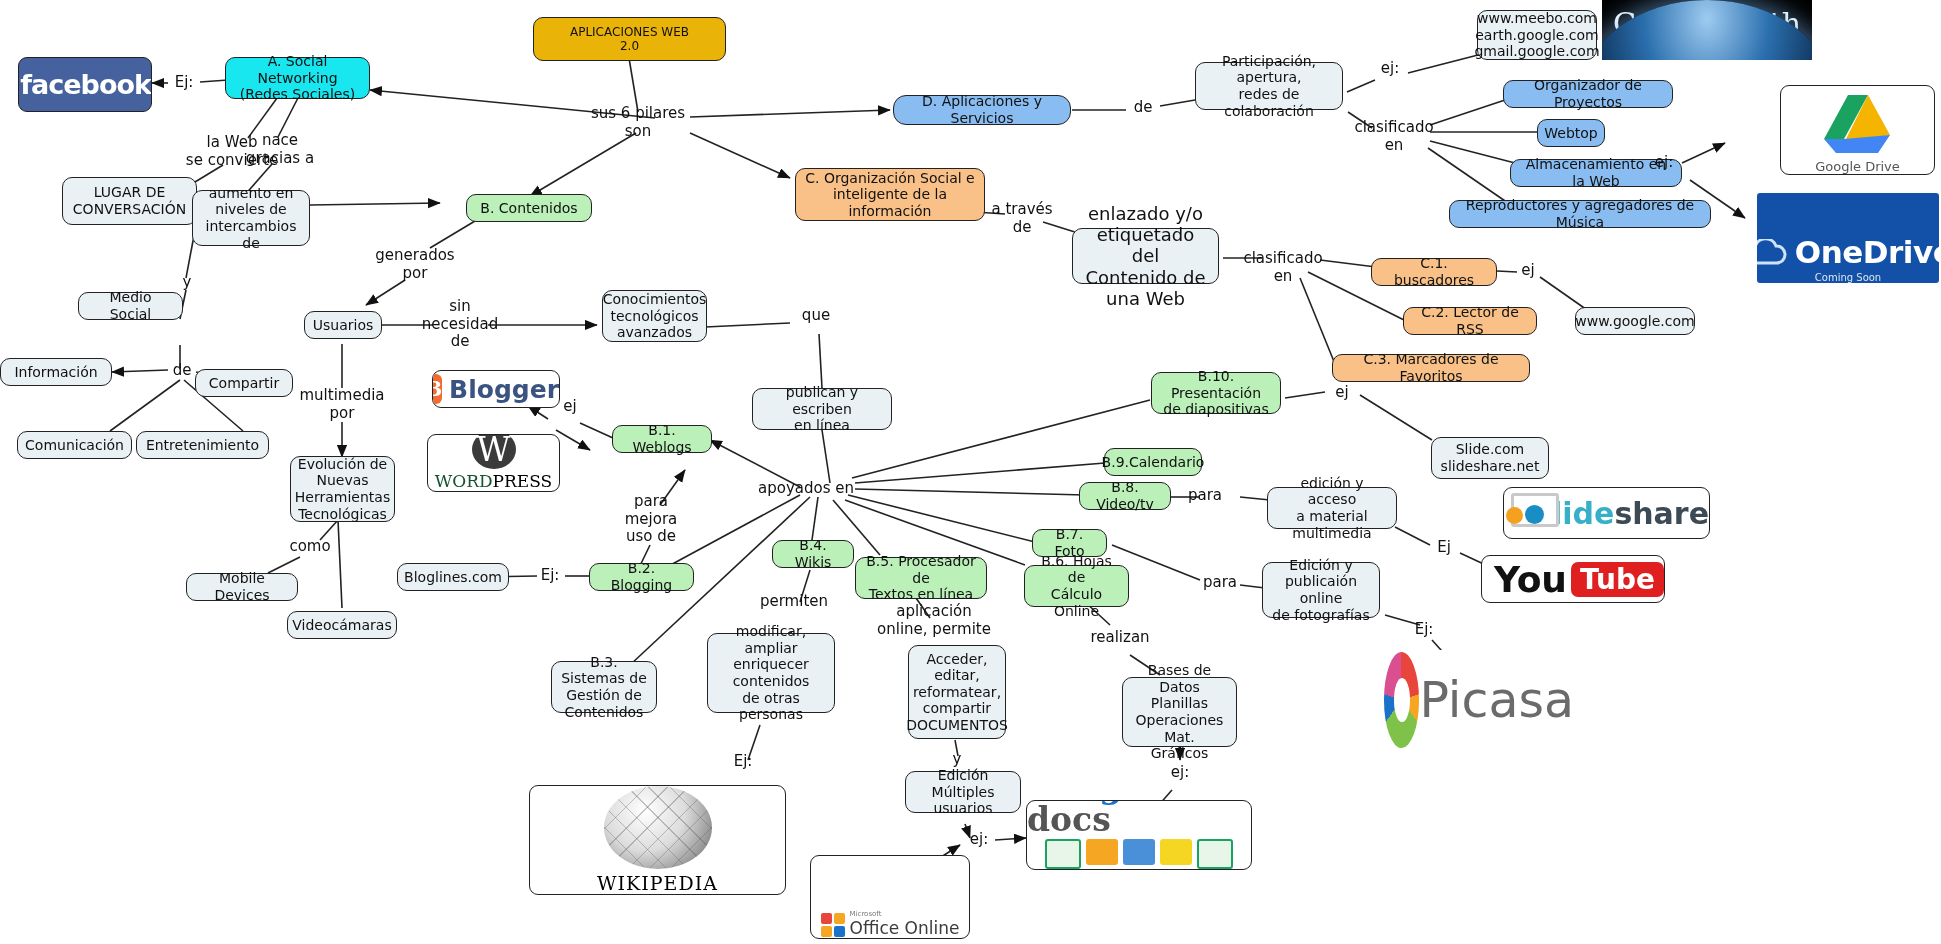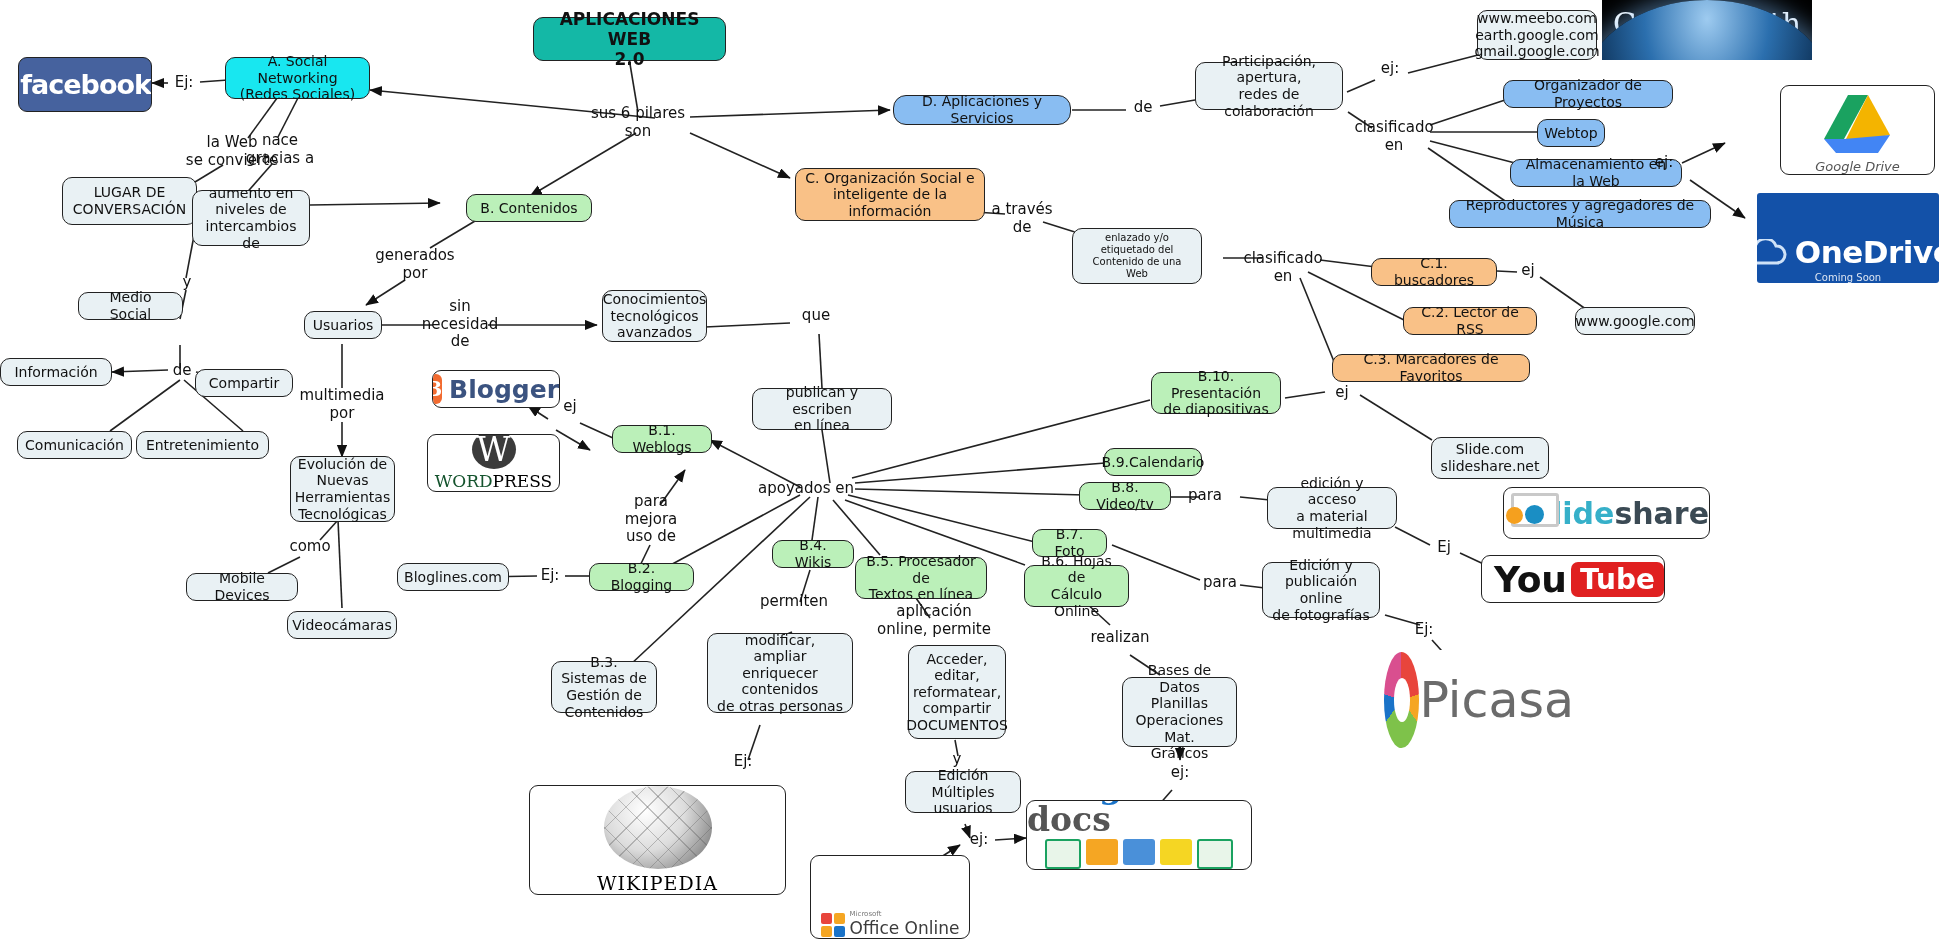--- a/index.html
+++ b/index.html
@@ -7,35 +7,35 @@
   #canvas{position:relative;width:1941px;height:944px;overflow:hidden;background:#fff;}
   svg#edges{position:absolute;left:0;top:0;width:1941px;height:944px;pointer-events:none;}
   .node{position:absolute;box-sizing:border-box;border:1.4px solid #222;border-radius:10px;
         display:flex;align-items:center;justify-content:center;text-align:center;
         font-size:15px;line-height:1.18;color:#111;padding:4px 8px;white-space:pre-line;}
   .n-plain{background:#e9f1f4;}
   .n-green{background:#bbf0b9;}
   .n-blue{background:#89bdf2;}
   .n-cyan{background:#18e7f0;}
   .n-orange{background:#f9c187;}
-  .n-title{background:#14b8a6;font-weight:bold;font-size:17px;}
+  .n-title{background:#eab308;font-weight:normal;font-size:12px;}
   .lbl{position:absolute;font-size:15px;color:#111;line-height:1.18;text-align:center;
        white-space:pre-line;background:transparent;transform:translate(-50%,-50%);}
   
   .logo{position:absolute;box-sizing:border-box;border:1.4px solid #222;border-radius:9px;
         overflow:hidden;display:flex;align-items:center;justify-content:flex-end;background:#fff;}
   .fb{background:#46629e;border-radius:9px;}
   .fb span{color:#fff;font-weight:bold;font-size:27px;letter-spacing:-1px;font-family:"DejaVu Sans",sans-serif;}
   .gearth{background:#000;flex-direction:column;justify-content:flex-start;border-radius:0;border:none;}
   .gearth .gt{margin-top:6px;font-size:30px;color:#fff;font-family:"DejaVu Serif",serif;}
   .gearth .gt b{font-weight:normal;}
   .gearth .globe{position:absolute;left:-10%;bottom:-130px;width:120%;height:190px;border-radius:50%;
         background:radial-gradient(ellipse at 50% 10%, #9ecbf0 0%, #2b6fae 35%, #0a2a4d 70%, #000 100%);
         box-shadow:0 0 22px 6px rgba(120,180,240,.5);}
-  .gdrive{flex-direction:column;gap:4px;font-style:italic;}
+  .gdrive{flex-direction:column;gap:4px;}
   .gdrive .cap{font-size:13px;color:#555;}
   .onedrive{background:#1351a8;border:none;border-radius:3px;flex-direction:column;color:#fff;}
   .onedrive .od{font-size:31px;font-weight:bold;letter-spacing:-.5px;}
   .onedrive .soon{font-size:10px;opacity:.85;margin-top:2px;}
   .blogger{background:#fff;}
   .blogger .bsq{width:30px;height:30px;background:#f26b30;border-radius:6px;display:flex;
         align-items:center;justify-content:center;color:#fff;font-weight:bold;font-size:20px;
         font-family:"DejaVu Serif",serif;}
   .blogger .btx{color:#3b5380;font-weight:bold;font-size:25px;margin-left:7px;}
   .wp{flex-direction:column;}
@@ -313,21 +313,21 @@
   <div class="node n-green" style="left:1024px;top:565px;width:105px;height:42px;font-size:14px;">B.6. Hojas de
 Cálculo Online</div>
   <div class="node n-green" style="left:1032px;top:529px;width:75px;height:28px;font-size:14px;">B.7. Foto</div>
   <div class="node n-green" style="left:1079px;top:482px;width:92px;height:28px;font-size:14px;">B.8. Video/tv</div>
   <div class="node n-green" style="left:1104px;top:448px;width:98px;height:28px;font-size:14px;">B.9.Calendario</div>
   <div class="node n-green" style="left:1151px;top:372px;width:130px;height:42px;font-size:14px;">B.10. Presentación
 de diapositivas</div>
 
   <div class="node n-plain" style="left:397px;top:563px;width:112px;height:28px;font-size:14px;">Bloglines.com</div>
 
-  <div class="node n-plain" style="left:707px;top:633px;width:146px;height:80px;font-size:14px;">modificar,
+  <div class="node n-plain" style="left:707px;top:633px;width:128px;height:80px;font-size:14px;">modificar,
 ampliar
 enriquecer
 contenidos
 de otras personas</div>
   <div class="node n-plain" style="left:908px;top:645px;width:98px;height:94px;font-size:14px;">Acceder,
 editar,
 reformatear,
 compartir
 DOCUMENTOS</div>
   <div class="node n-plain" style="left:905px;top:771px;width:116px;height:42px;font-size:14px;">Edición Múltiples
@@ -340,21 +340,21 @@
 a material multimedia</div>
   <div class="node n-plain" style="left:1262px;top:562px;width:118px;height:56px;font-size:14px;">Edición y
 publicaión online
 de fotografías</div>
   <div class="node n-plain" style="left:1431px;top:437px;width:118px;height:42px;font-size:14px;">Slide.com
 slideshare.net</div>
 
   <div class="node n-plain" style="left:1195px;top:62px;width:148px;height:48px;font-size:14px;">Participación,
 apertura,
 redes de colaboración</div>
-  <div class="node n-plain" style="left:1072px;top:228px;width:130px;height:56px;font-size:10px;">enlazado y/o
+  <div class="node n-plain" style="left:1072px;top:228px;width:147px;height:56px;font-size:18px;">enlazado y/o
 etiquetado del
 Contenido de una Web</div>
   <div class="node n-plain" style="left:1477px;top:10px;width:120px;height:50px;font-size:14px;">www.meebo.com
 earth.google.com
 gmail.google.com</div>
   <div class="node n-blue" style="left:1503px;top:80px;width:170px;height:28px;font-size:14px;">Organizador de Proyectos</div>
   <div class="node n-blue" style="left:1537px;top:119px;width:68px;height:28px;font-size:14px;">Webtop</div>
   <div class="node n-blue" style="left:1510px;top:159px;width:172px;height:28px;font-size:14px;">Almacenamiento en la Web</div>
   <div class="node n-blue" style="left:1449px;top:200px;width:262px;height:28px;font-size:14px;">Reproductores y agregadores de Música</div>
   <div class="node n-orange" style="left:1371px;top:258px;width:126px;height:28px;font-size:14px;">C.1. buscadores</div>

